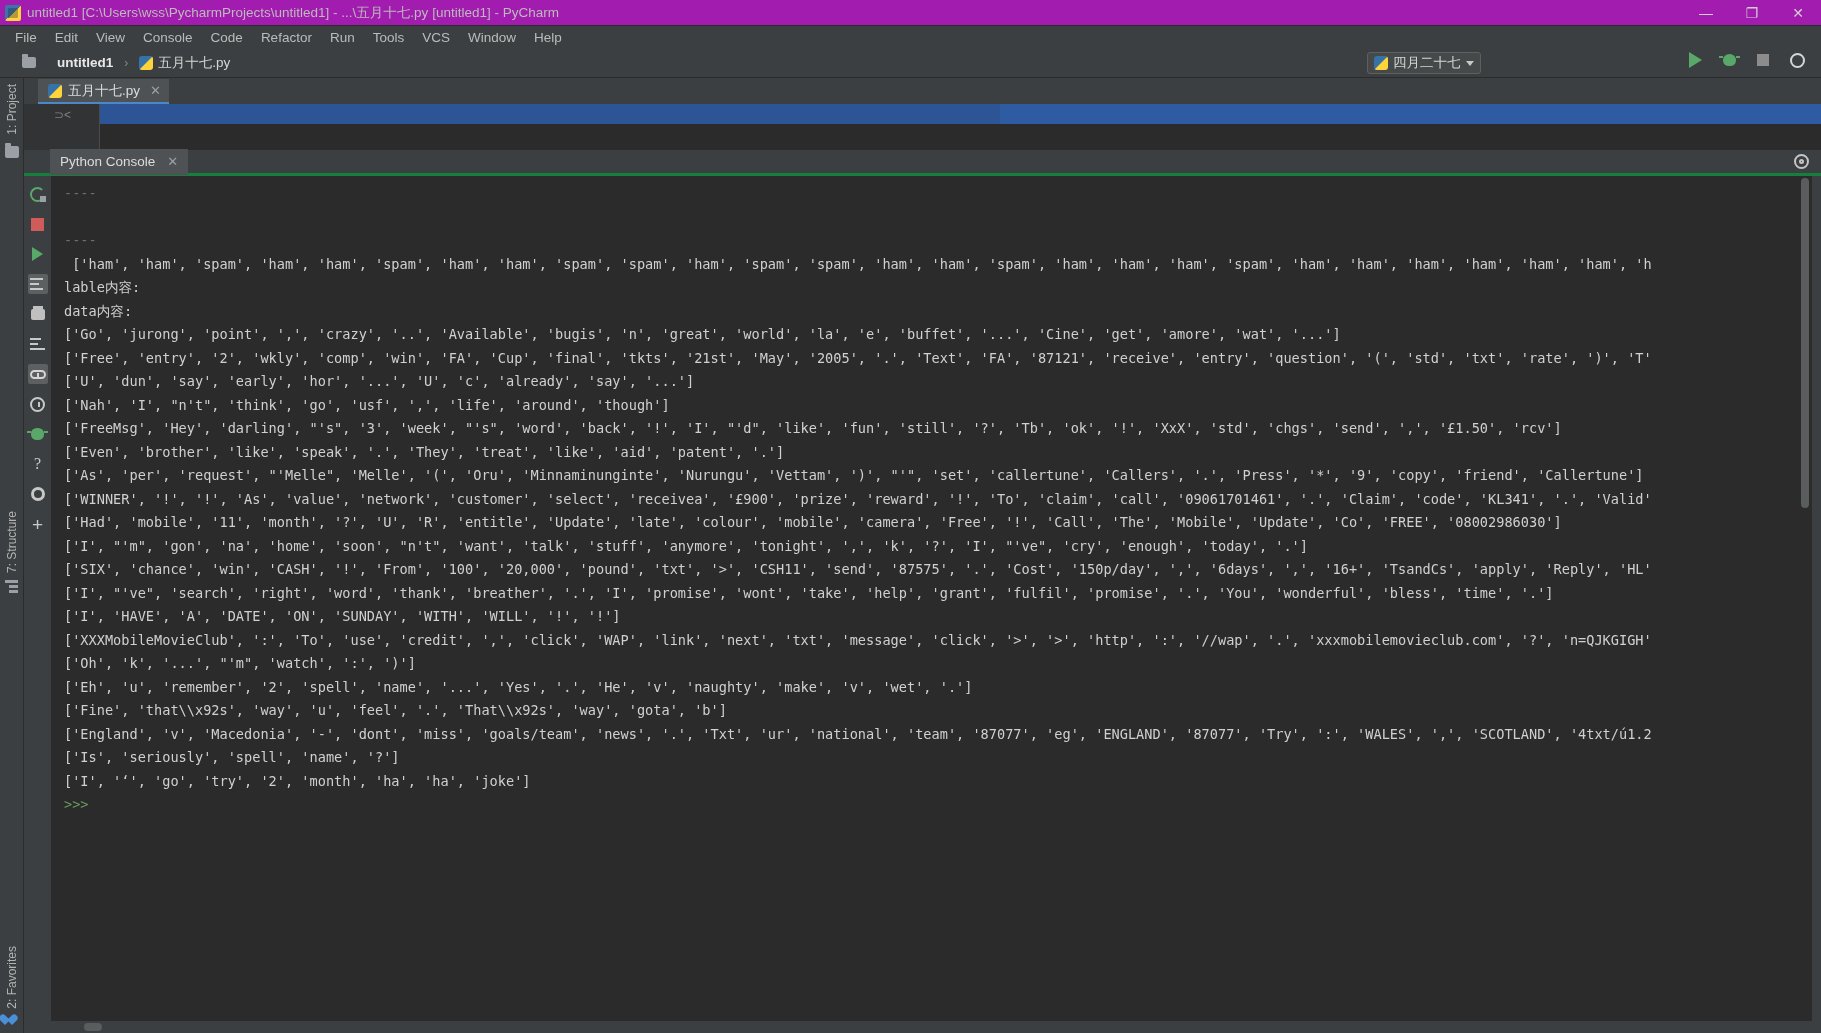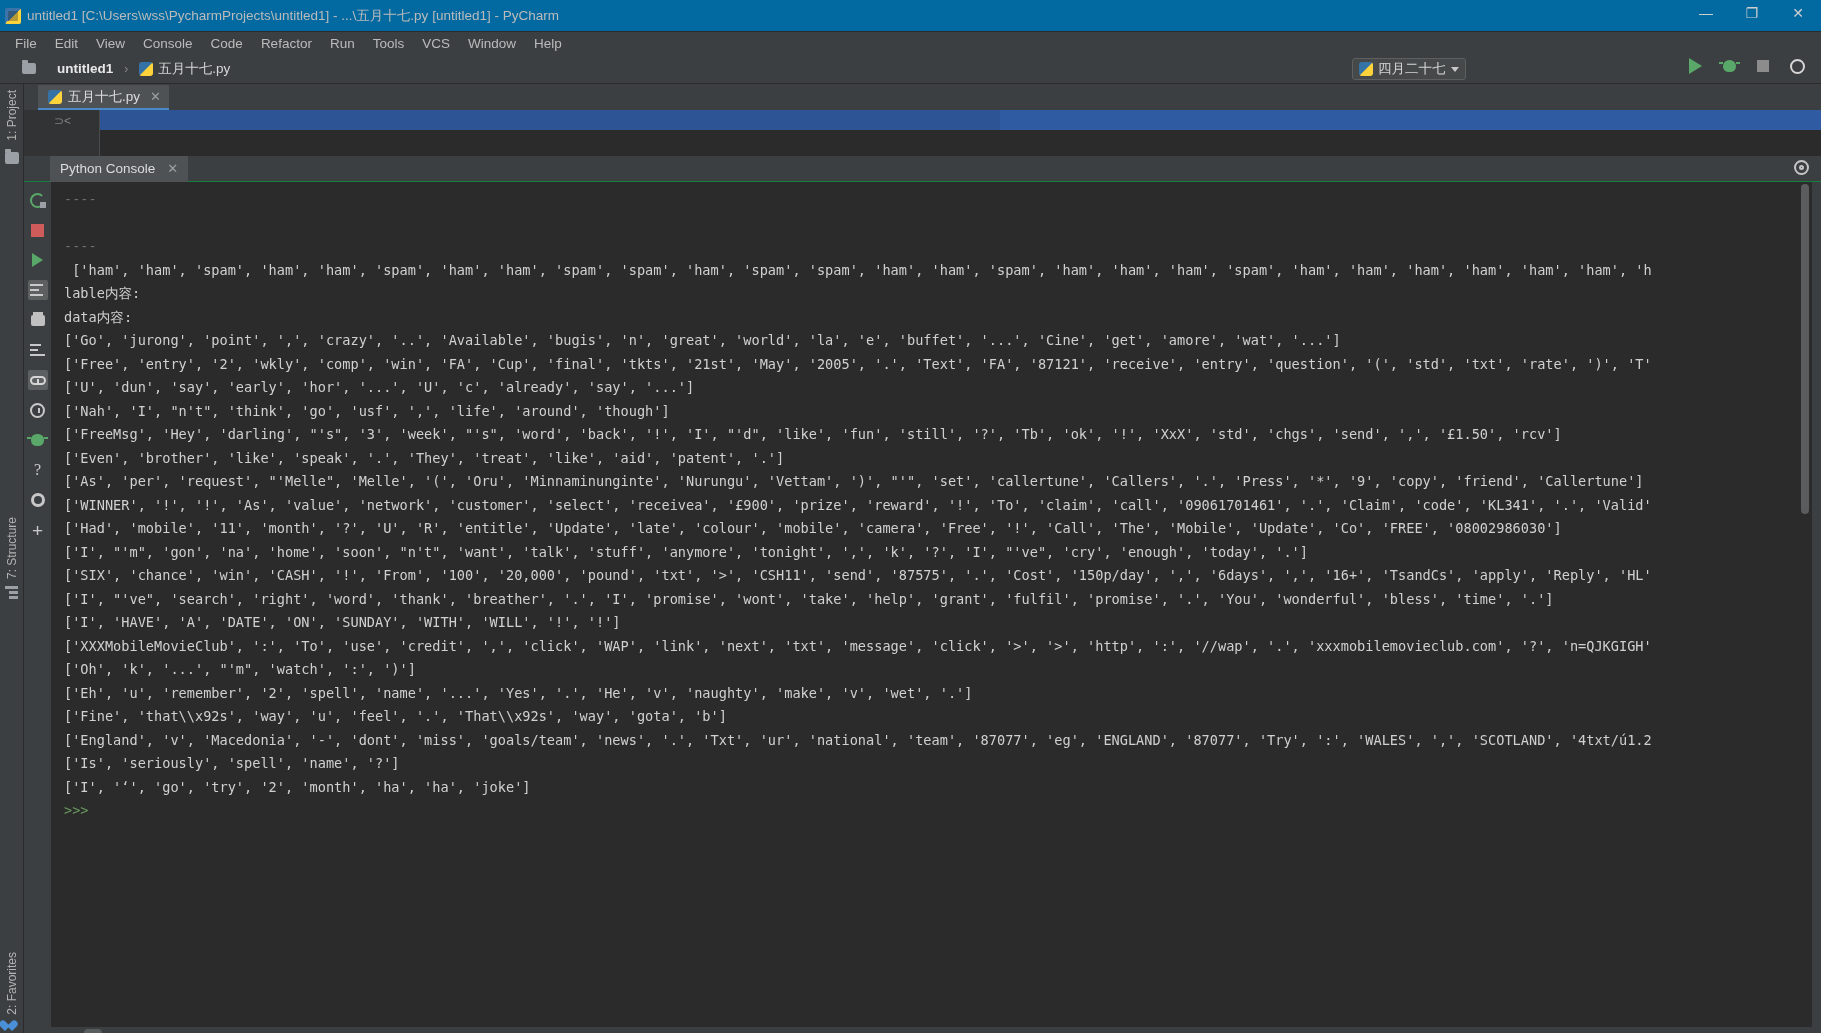--- a/index.html
+++ b/index.html
@@ -5,21 +5,21 @@
   * { box-sizing: border-box; margin: 0; padding: 0; }
   html, body {
     width: 1821px; height: 1033px;
     background: #3c3f41;
     font-family: "Liberation Sans", sans-serif;
     overflow: hidden;
   }
 
   
   .titlebar {
-    height: 32px; background: #0369a1;
+    height: 26px; background: #a21caf;
     display: flex; align-items: center;
     border-bottom: 1px solid #2b2b2b;
     position: relative;
   }
   .app-icon {
     width: 16px; height: 16px; margin: 0 6px 0 5px;
     background: linear-gradient(135deg,#3c73a8 0 50%, #ffd43b 50% 100%);
     border-radius: 2px; flex: none;
     position: relative;
   }
@@ -69,21 +69,21 @@
     content:""; position:absolute; top:-3px; left:0; width:6px;height:3px;
     background:#9aa0a6; border-radius:1px 1px 0 0;
   }
   .py-ico {
     width: 14px; height: 14px; flex:none; position:relative;
     background: linear-gradient(135deg,#3572A5 0 48%, #FFD43B 52% 100%);
     border-radius: 3px;
   }
 
   .run-config {
-    position: absolute; right: 355px; top: 4px;
+    position: absolute; right: 340px; top: 4px;
     height: 22px; min-width: 114px;
     border: 1px solid #5e6060; border-radius: 3px;
     background: #45494a; display: flex; align-items: center;
     gap: 5px; padding: 0 6px;
   }
   .run-config-text { color: #d5d5d5; font-size: 13.5px; white-space:nowrap;}
   .caret-down {
     width:0;height:0;border-left:4px solid transparent;
     border-right:4px solid transparent;border-top:5px solid #c8c8c8;
     margin-left:auto;
@@ -156,21 +156,21 @@
   .sel-band {
     position:absolute; left:76px; right:0; top:0; height:20px;
     background:#2d5494;
   }
   .sel-band .lighter{ position:absolute; left:900px; right:0; top:0; bottom:0; background:#2f5ba3;}
 
   
   .console-win { flex: 1; display: flex; flex-direction: column; min-height:0; background:#3c3f41;}
   .console-header {
     height: 26px; background: #3c3f41; display:flex; align-items:center;
-    padding-left: 26px; position:relative; border-bottom:1px solid #15803d;
+    padding-left: 26px; position:relative; border-bottom:3px solid #15803d;
   }
   .console-tab {
     background:#4e5254; height:26px; display:flex; align-items:center;
     padding:0 10px; gap:8px;
   }
   .console-tab-label { color:#dcdcdc; font-size:13.5px; }
   .gear-wrap{ position:absolute; right:12px; top:4px; display:flex; gap:10px; align-items:center;}
   .gear {
     width:15px;height:15px;border:2px solid #c4c4c4;border-radius:50%;
     position:relative;

